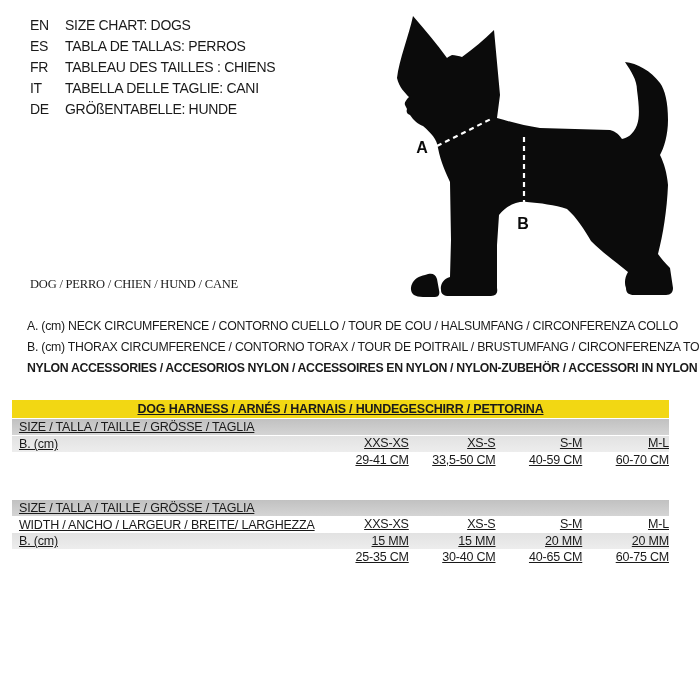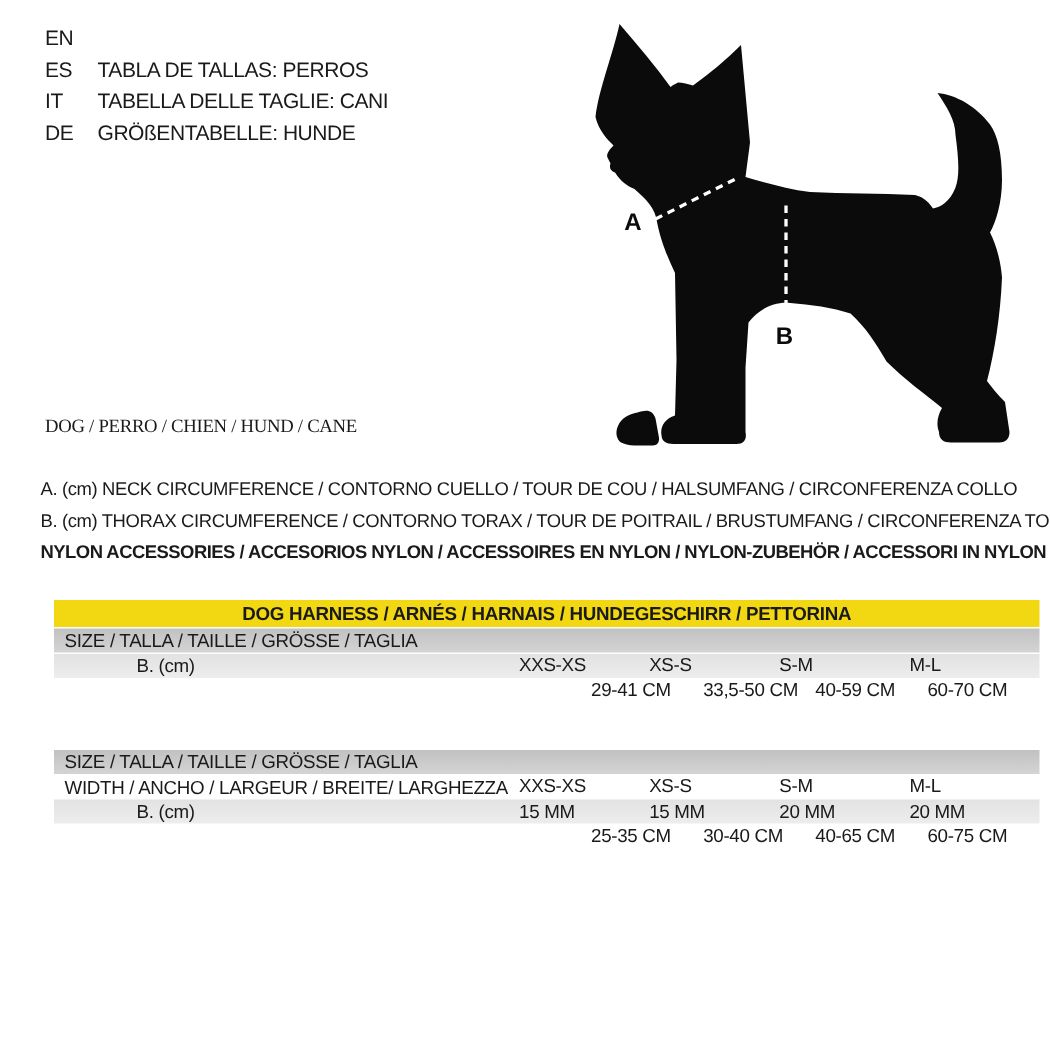--- a/index.html
+++ b/index.html
@@ -16,44 +16,49 @@
   
   .dog-figure { position:absolute; left:385px; top:5px; width:315px; height:295px; }
 
   
   .dog-caption { position:absolute; left:30px; top:277px; font-size:12.5px; letter-spacing:-0.2px; white-space:pre;font-family:Liberation Serif, serif; }
   .legend { position:absolute; left:27px; top:319px; }
   .legend-line { font-size:12.3px; height:21px; letter-spacing:-0.25px; white-space:pre; }
   .legend-line.bold { font-weight:bold; letter-spacing:-0.35px; }
 
   
-  .size-table { position:absolute; left:36px; width:657px; }
+  .size-table { position:absolute; left:12px; width:657px;text-decoration:underline; }
   .size-table.t1 { top:400px; }
   .size-table.t2 { top:500px; }
   .table-title { height:18px; background:#f2d713; display:flex; align-items:center; justify-content:center;
                  font-weight:bold; font-size:12.5px; letter-spacing:-0.2px; margin-bottom:1px; white-space:pre; }
   .trow { display:flex; height:15px; margin-bottom:1px; align-items:center; font-size:12.5px; letter-spacing:-0.2px; }
   .trow.gray  { background:linear-gradient(#c1c1c1,#d4d4d4); height:16px; }
   .trow.white { background:#ffffff; }
-  .trow.lgray { background:linear-gradient(#e2e2e2,#ededed); height:16px;padding-left:48px; }
+  .trow.lgray { background:linear-gradient(#e2e2e2,#ededed); height:16px; }
   .trow .rlabel { flex:0 0 310px; padding-left:7px; white-space:pre; }
-  .trow .rval { flex:1 1 0; text-align:left; white-space:pre;margin-top:32px; }
+  .trow .rval { flex:1 1 0; text-align:right; white-space:pre;margin-top:32px; }
 </style>
 </head>
 <body>
 
 <div class="page">
 
   <div class="lang-list">
     <div class="lang-row">
       <span class="lang-code">EN</span>
+      <span class="lang-label">SIZE CHART: DOGS</span>
     </div>
     <div class="lang-row">
       <span class="lang-code">ES</span>
       <span class="lang-label">TABLA DE TALLAS: PERROS</span>
+    </div>
+    <div class="lang-row">
+      <span class="lang-code">FR</span>
+      <span class="lang-label">TABLEAU DES TAILLES : CHIENS</span>
     </div>
     <div class="lang-row">
       <span class="lang-code">IT</span>
       <span class="lang-label">TABELLA DELLE TAGLIE: CANI</span>
     </div>
     <div class="lang-row">
       <span class="lang-code">DE</span>
       <span class="lang-label">GRÖßENTABELLE: HUNDE</span>
     </div>
   </div>

